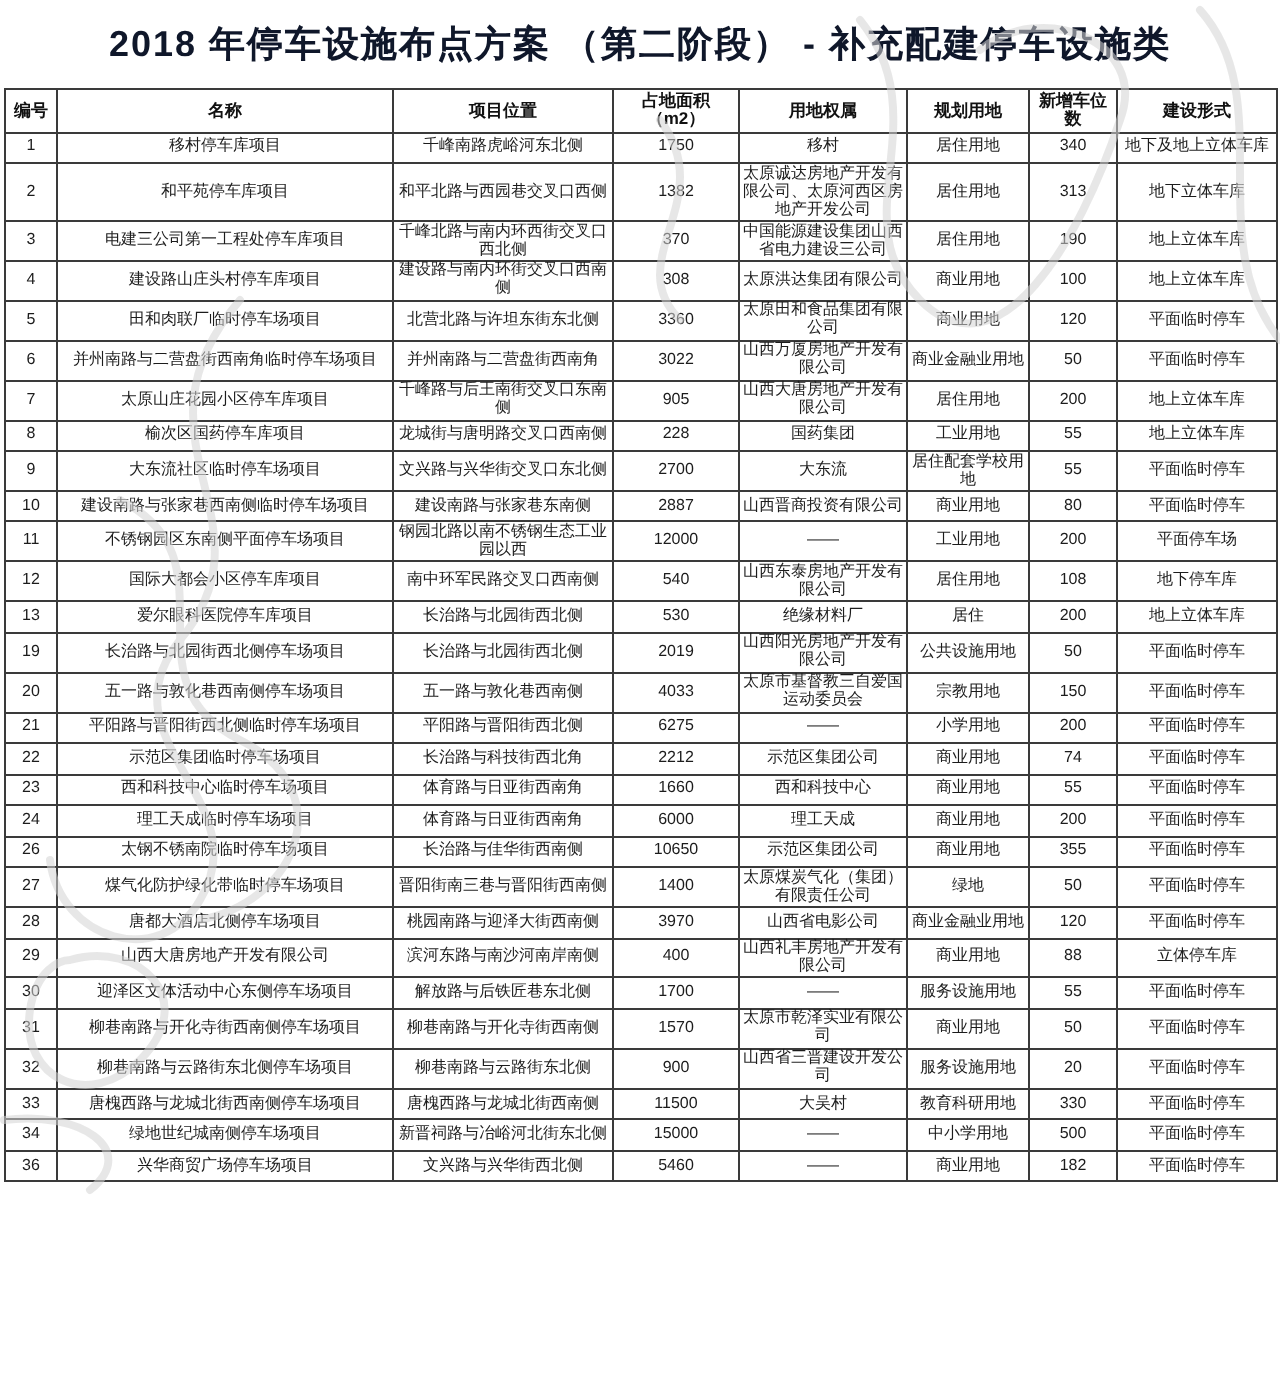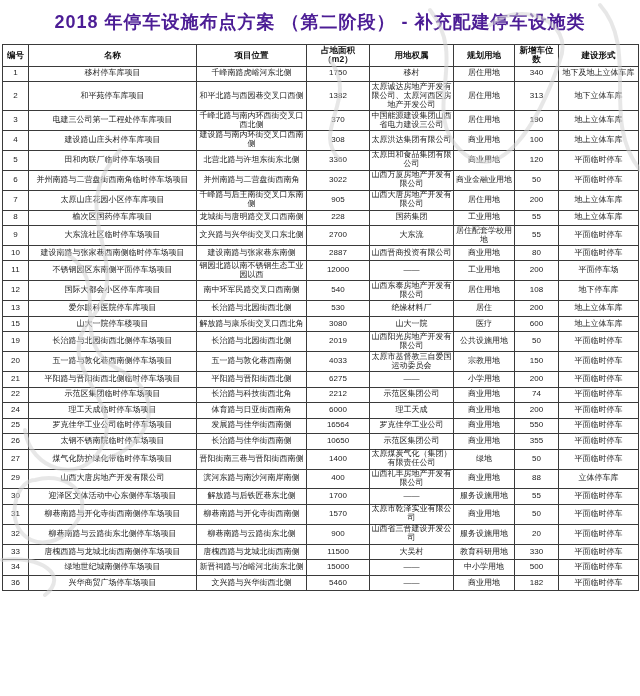--- a/index.html
+++ b/index.html
@@ -10,21 +10,21 @@
     color:#161616;
     position:relative;
     overflow:hidden;
   }
   .page-title{
     position:absolute;top:10px;left:0;right:0;
     text-align:center;
     font-size:18px;
     font-weight:bold;
     letter-spacing:1px;
-    color:#4c1d95;
+    color:#0f172a;
     z-index:3;
   }
   .doc-table{
     position:absolute;
     top:44px;left:2px;
     width:636px;
     border-collapse:collapse;
     table-layout:fixed;
     z-index:2;
     background:transparent;
@@ -213,30 +213,20 @@
         <td class="num-cell">13</td>
         <td>爱尔眼科医院停车库项目</td>
         <td>长治路与北园街西北侧</td>
         <td class="num-cell">530</td>
         <td>绝缘材料厂</td>
         <td>居住</td>
         <td class="num-cell">200</td>
         <td>地上立体车库</td>
       </tr>
       <tr>
-        <td class="num-cell">15</td>
-        <td>山大一院停车楼项目</td>
-        <td>解放路与康乐街交叉口西北角</td>
-        <td class="num-cell">3080</td>
-        <td>山大一院</td>
-        <td>医疗</td>
-        <td class="num-cell">600</td>
-        <td>地上立体车库</td>
-      </tr>
-      <tr>
         <td class="num-cell">19</td>
         <td>长治路与北园街西北侧停车场项目</td>
         <td>长治路与北园街西北侧</td>
         <td class="num-cell">2019</td>
         <td>山西阳光房地产开发有限公司</td>
         <td>公共设施用地</td>
         <td class="num-cell">50</td>
         <td>平面临时停车</td>
       </tr>
       <tr>
@@ -263,57 +253,67 @@
         <td class="num-cell">22</td>
         <td>示范区集团临时停车场项目</td>
         <td>长治路与科技街西北角</td>
         <td class="num-cell">2212</td>
         <td>示范区集团公司</td>
         <td>商业用地</td>
         <td class="num-cell">74</td>
         <td>平面临时停车</td>
       </tr>
       <tr>
+        <td class="num-cell">23</td>
+        <td>西和科技中心临时停车场项目</td>
+        <td>体育路与日亚街西南角</td>
+        <td class="num-cell">1660</td>
+        <td>西和科技中心</td>
+        <td>商业用地</td>
+        <td class="num-cell">55</td>
+        <td>平面临时停车</td>
+      </tr>
+      <tr>
         <td class="num-cell">24</td>
         <td>理工天成临时停车场项目</td>
         <td>体育路与日亚街西南角</td>
         <td class="num-cell">6000</td>
         <td>理工天成</td>
         <td>商业用地</td>
         <td class="num-cell">200</td>
-        <td>平面临时停车</td>
-      </tr>
-      <tr>
-        <td class="num-cell">25</td>
-        <td>罗克佳华工业公司临时停车场项目</td>
-        <td>发展路与佳华街西南侧</td>
-        <td class="num-cell">16564</td>
-        <td>罗克佳华工业公司</td>
-        <td>商业用地</td>
-        <td class="num-cell">550</td>
         <td>平面临时停车</td>
       </tr>
       <tr>
         <td class="num-cell">26</td>
         <td>太钢不锈南院临时停车场项目</td>
         <td>长治路与佳华街西南侧</td>
         <td class="num-cell">10650</td>
         <td>示范区集团公司</td>
         <td>商业用地</td>
         <td class="num-cell">355</td>
         <td>平面临时停车</td>
       </tr>
       <tr>
         <td class="num-cell">27</td>
         <td>煤气化防护绿化带临时停车场项目</td>
         <td>晋阳街南三巷与晋阳街西南侧</td>
         <td class="num-cell">1400</td>
         <td>太原煤炭气化（集团）有限责任公司</td>
         <td>绿地</td>
         <td class="num-cell">50</td>
+        <td>平面临时停车</td>
+      </tr>
+      <tr>
+        <td class="num-cell">28</td>
+        <td>唐都大酒店北侧停车场项目</td>
+        <td>桃园南路与迎泽大街西南侧</td>
+        <td class="num-cell">3970</td>
+        <td>山西省电影公司</td>
+        <td>商业金融业用地</td>
+        <td class="num-cell">120</td>
         <td>平面临时停车</td>
       </tr>
       <tr>
         <td class="num-cell">29</td>
         <td>山西大唐房地产开发有限公司</td>
         <td>滨河东路与南沙河南岸南侧</td>
         <td class="num-cell">400</td>
         <td>山西礼丰房地产开发有限公司</td>
         <td>商业用地</td>
         <td class="num-cell">88</td>

